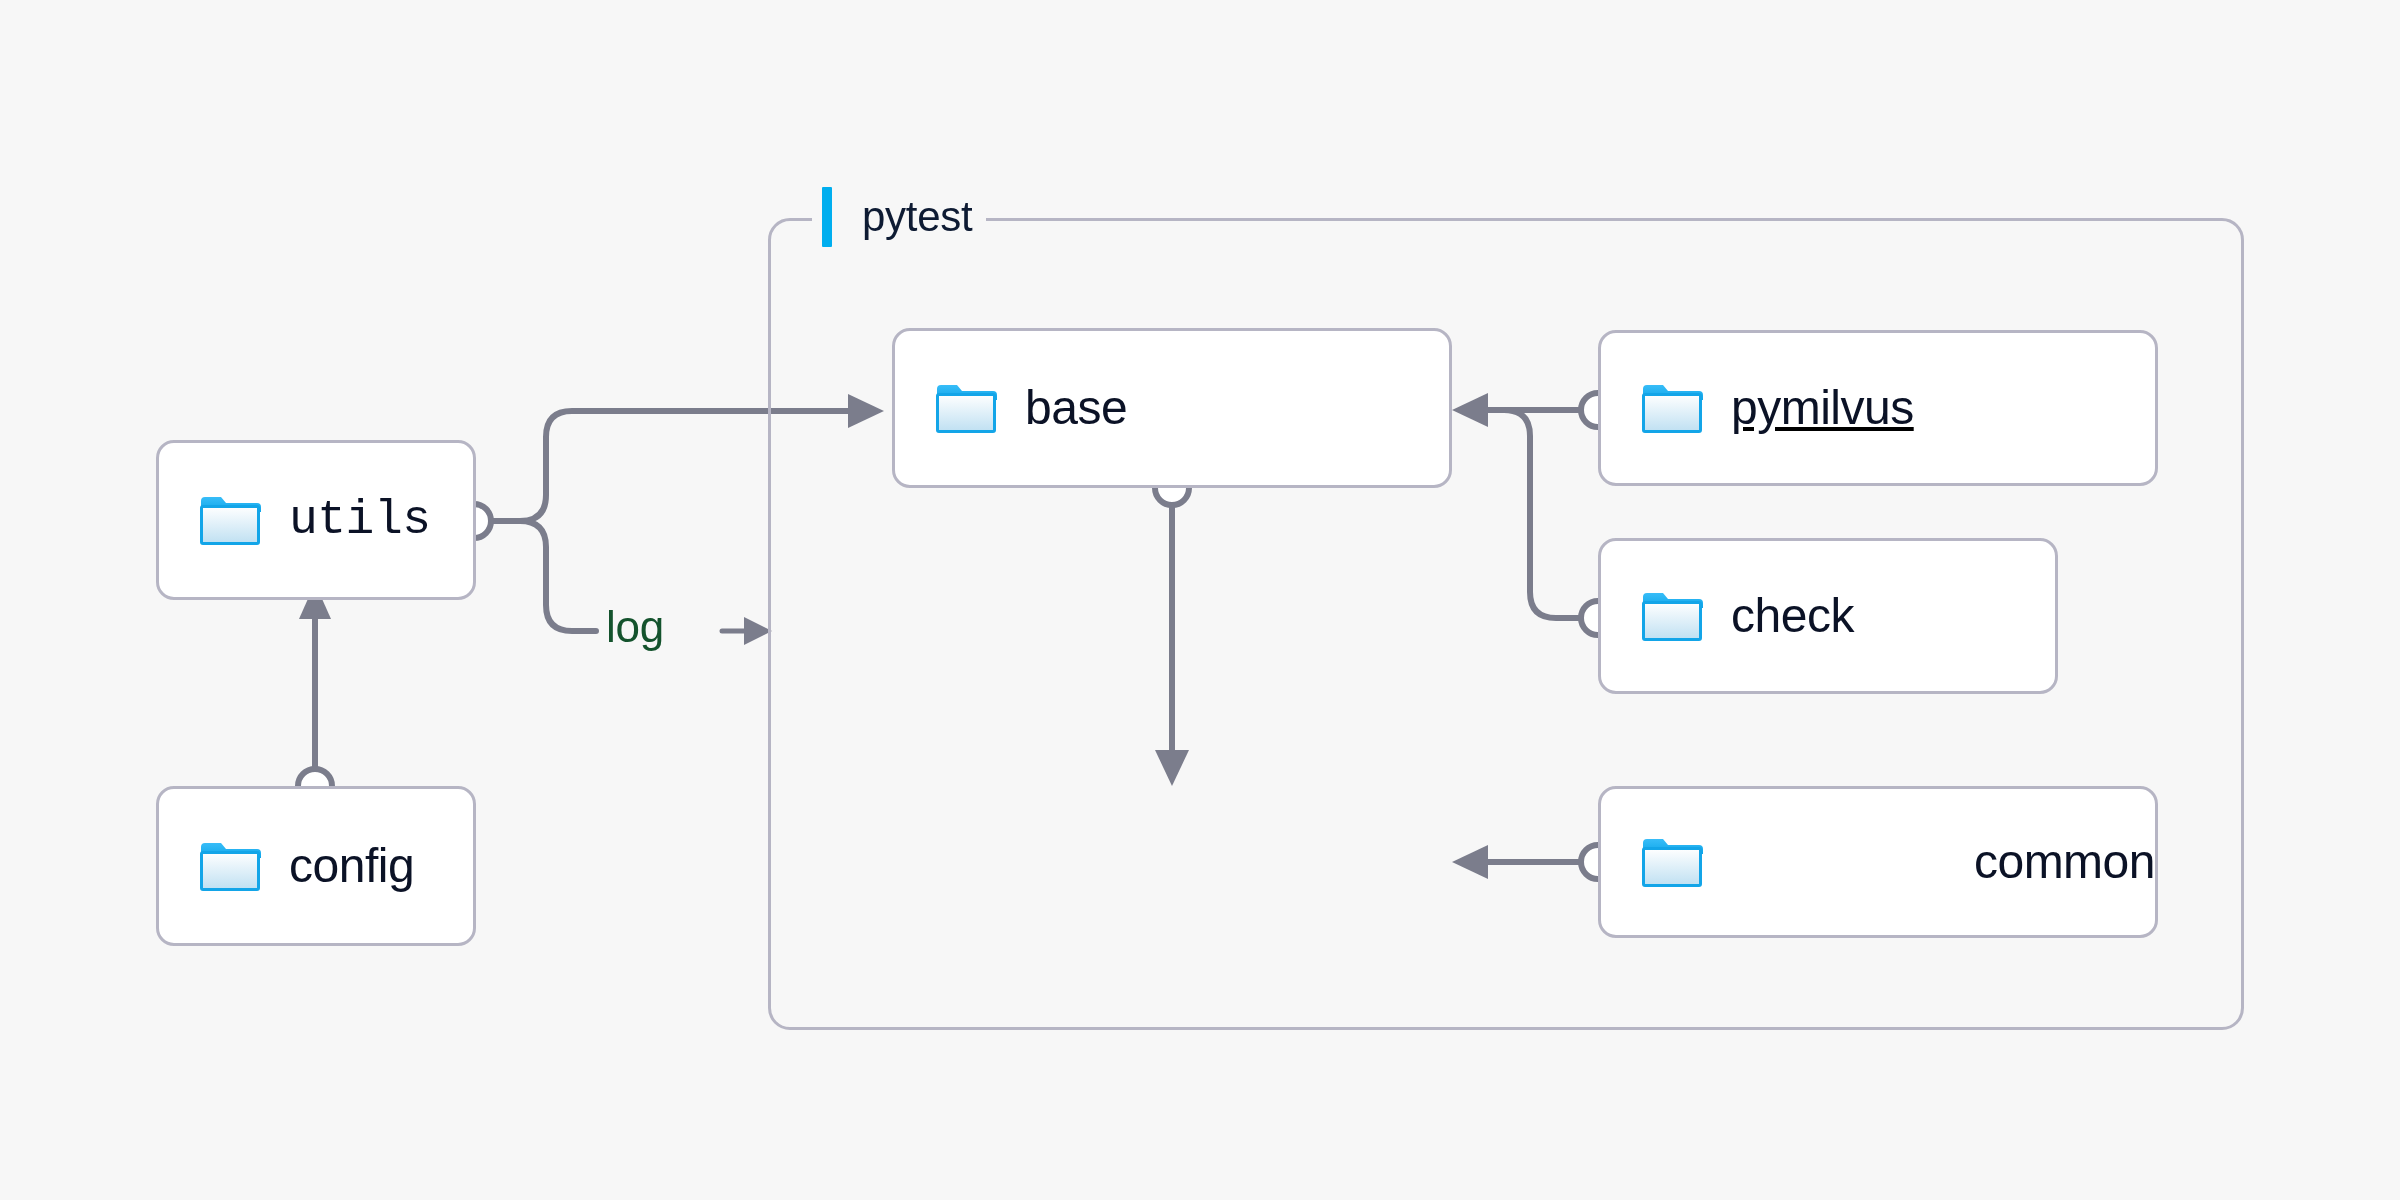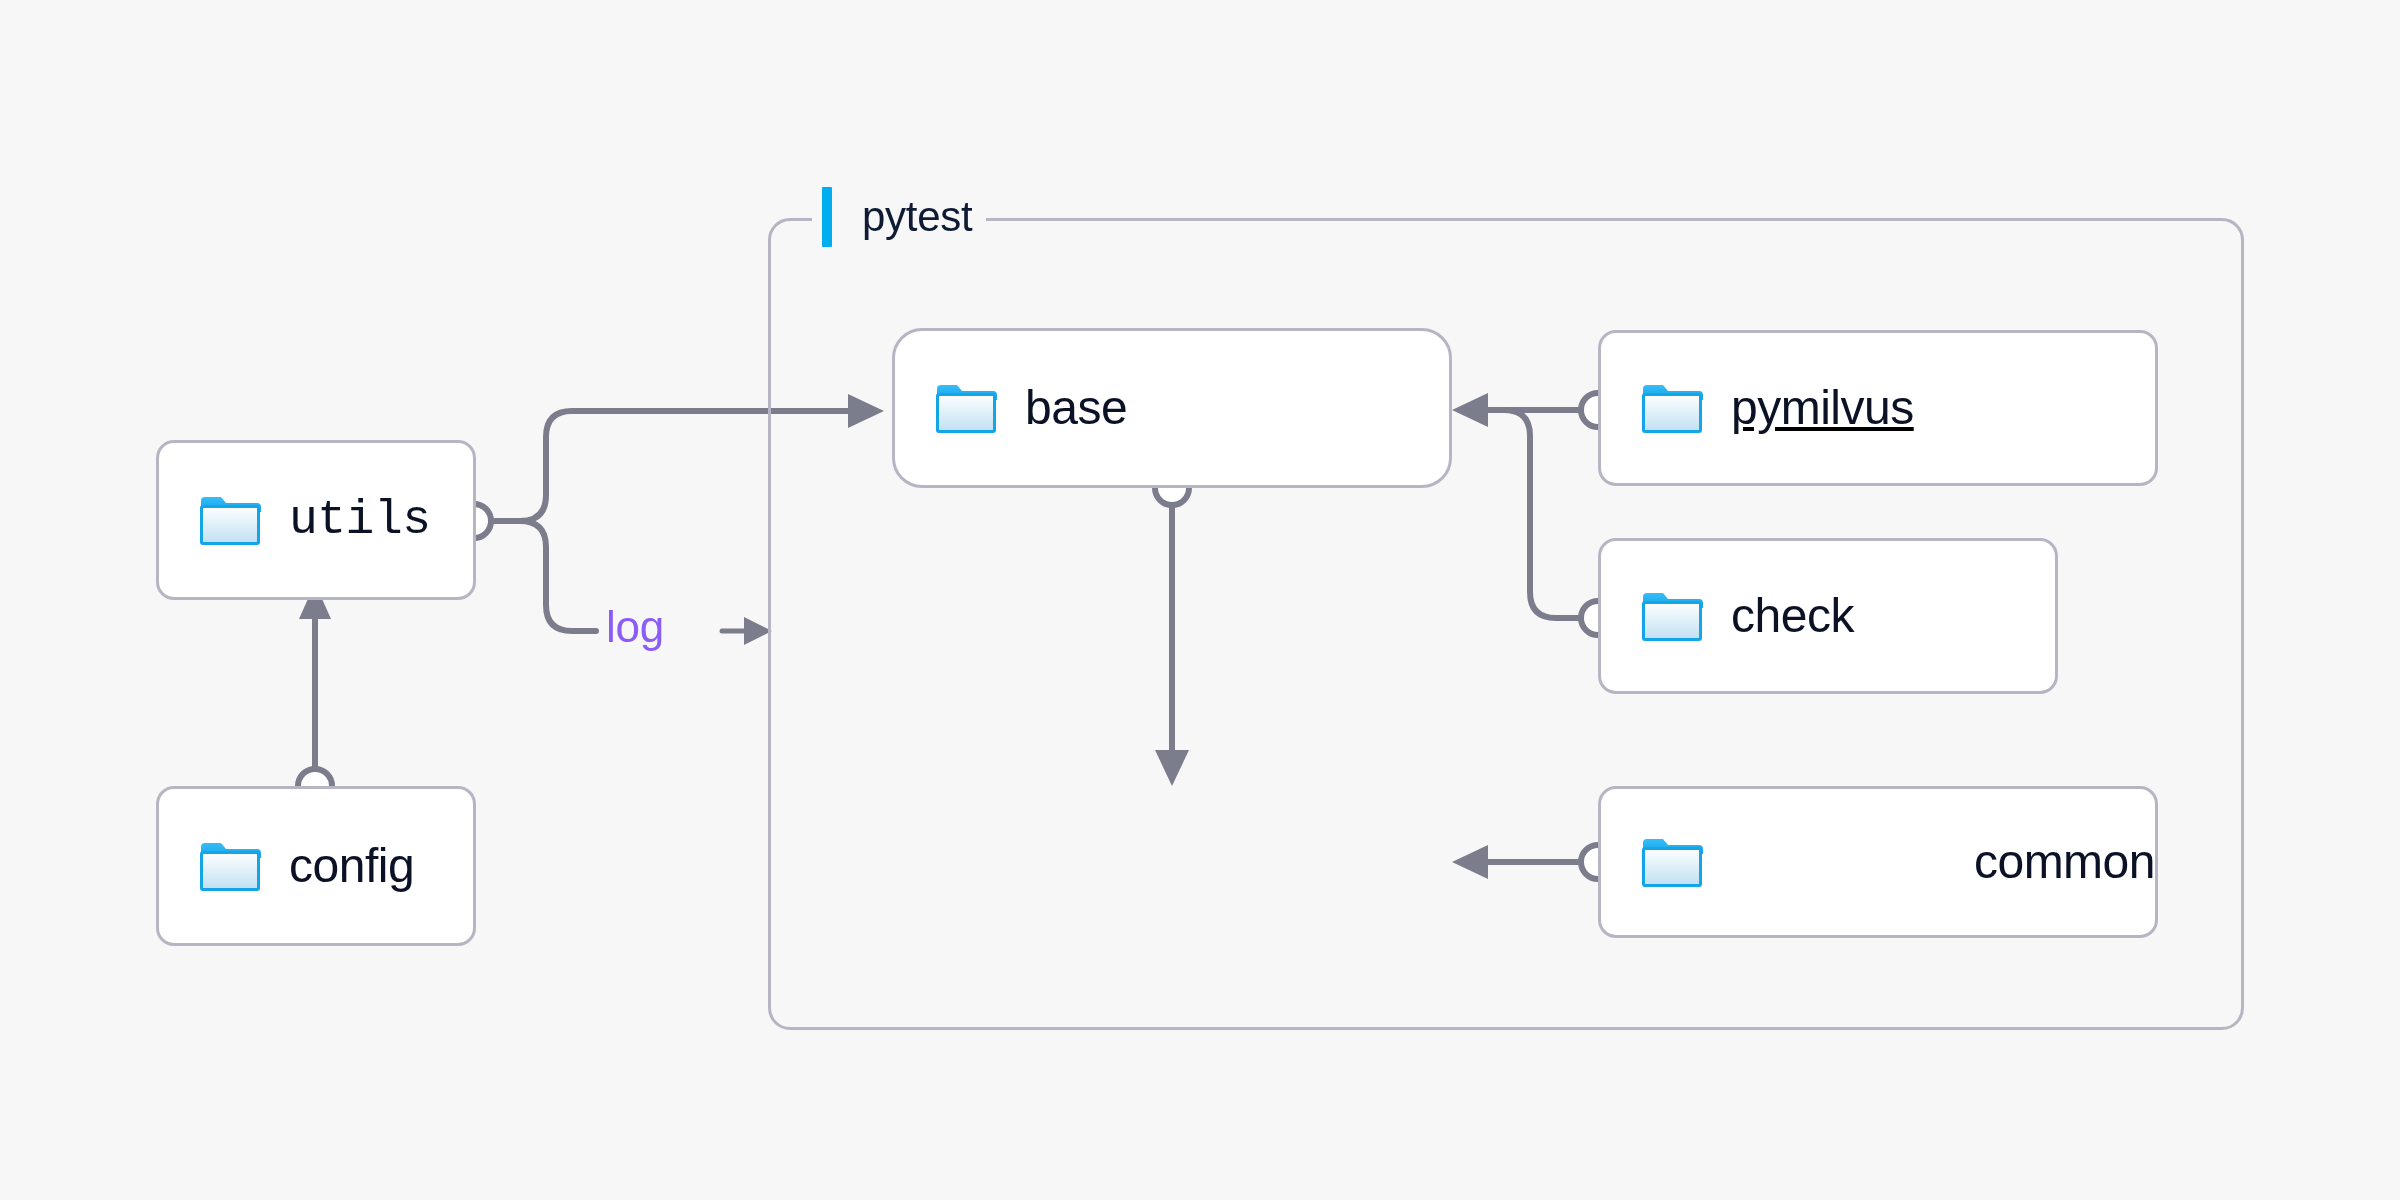--- a/index.html
+++ b/index.html
@@ -105,21 +105,21 @@
   }
   .arrow-head {
     fill: #7b7d8c;
   }
 
   
   .edge-label {
     position: absolute;
     font-size: 44px;
     line-height: 1;
-    color: #8b5cf6;
+    color: #14532d;
     letter-spacing: -0.3px;
     white-space: nowrap;
   }
 </style>
 </head>
 <body>
 
 <div id="canvas">
 
   <svg id="edges" viewBox="0 0 2400 1200" xmlns="http://www.w3.org/2000/svg">
@@ -210,21 +210,21 @@
   </div>
 
   <div class="node" style="left:156px; top:786px; width:320px; height:160px;">
     <svg class="folder-icon" viewBox="0 0 62 52" xmlns="http://www.w3.org/2000/svg">
       <path d="M2 7 a4 4 0 0 1 4-4 h16 l5 6 h31 a4 4 0 0 1 4 4 v5 H2 Z" fill="url(#folderTabGrad)"></path>
       <rect x="2.5" y="12.5" width="57" height="37" rx="1.5" fill="url(#folderGrad)" stroke="#13a5e8" stroke-width="3"></rect>
     </svg>
     <div class="node-label">config</div>
   </div>
 
-  <div class="node" style="left:892px; top:328px; width:560px; height:160px;border-radius:30px;">
+  <div class="node" style="left:892px; top:328px; width:560px; height:160px;">
     <svg class="folder-icon" viewBox="0 0 62 52" xmlns="http://www.w3.org/2000/svg">
       <path d="M2 7 a4 4 0 0 1 4-4 h16 l5 6 h31 a4 4 0 0 1 4 4 v5 H2 Z" fill="url(#folderTabGrad)"></path>
       <rect x="2.5" y="12.5" width="57" height="37" rx="1.5" fill="url(#folderGrad)" stroke="#13a5e8" stroke-width="3"></rect>
     </svg>
     <div class="node-label">base</div>
   </div>
 
 
   <div class="node" style="left:1598px; top:330px; width:560px; height:156px;text-decoration:underline;">
     <svg class="folder-icon" viewBox="0 0 62 52" xmlns="http://www.w3.org/2000/svg">

